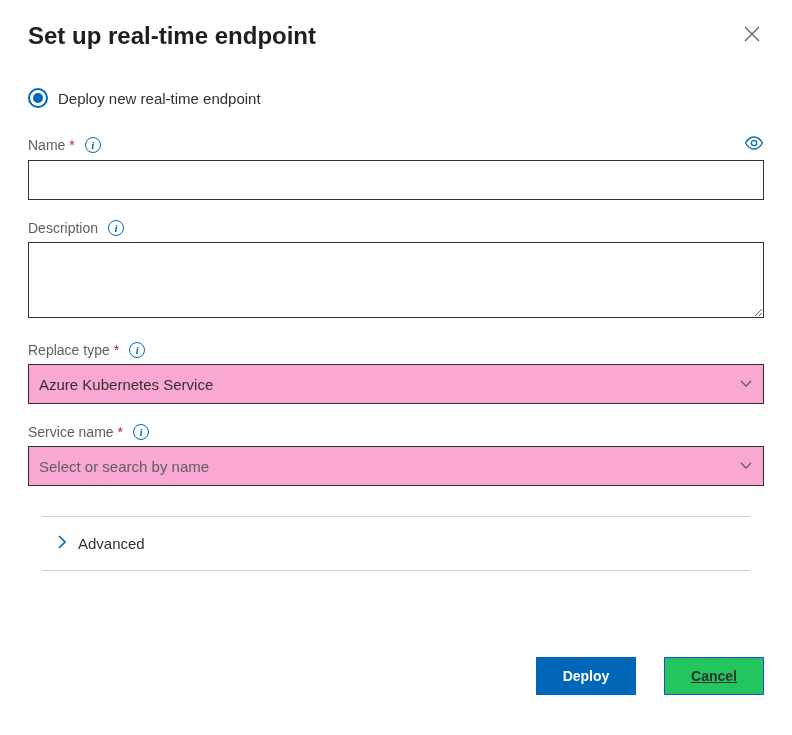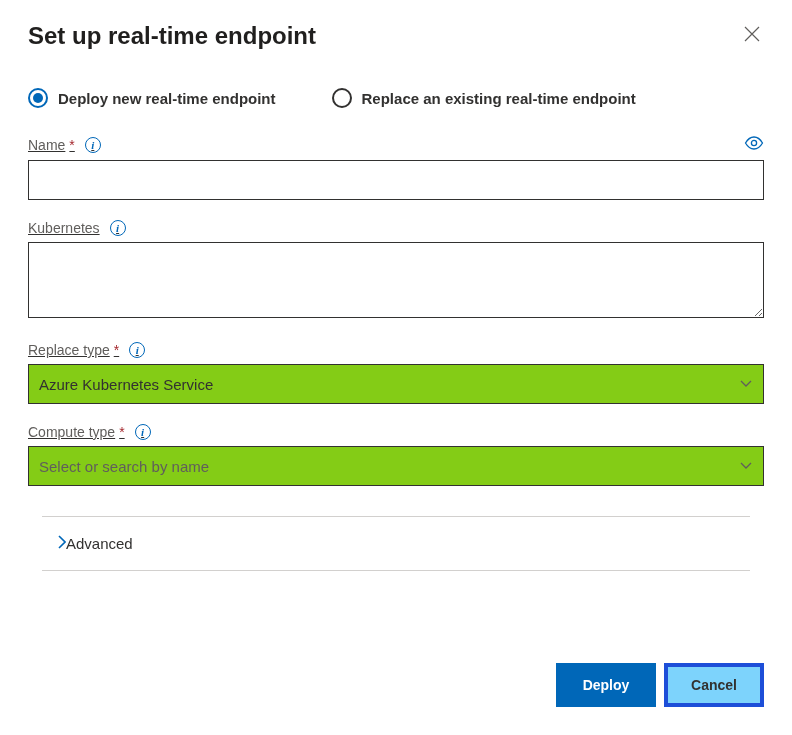--- a/index.html
+++ b/index.html
@@ -22,24 +22,23 @@
       font-weight: 600;
       color: #201f1e;
     }
     .close-btn {
       cursor: pointer;
       padding: 4px;
       color: #605e5c;
     }
     .radio-row {
       display: flex;
-      gap: 56px;
+      gap: 44px;
       margin-bottom: 28px;
       align-items: center;
-      font-weight: bold;
     }
     .radio-option {
       display: flex;
       align-items: center;
       gap: 10px;
       cursor: pointer;
     }
     .radio-circle {
       width: 20px;
       height: 20px;
@@ -71,21 +70,20 @@
     .field-label-row {
       display: flex;
       align-items: center;
       justify-content: space-between;
       margin-bottom: 6px;
     }
     .field-label-left {
       display: flex;
       align-items: center;
       gap: 4px;
-      text-decoration: underline;
     }
     .field-label {
       font-size: 14px;
       color: #605e5c;
     }
     .required-star {
       color: #a4262c;
       font-size: 14px;
     }
     .info-icon {
@@ -133,99 +131,97 @@
     }
     .select-box {
       width: 100%;
       height: 40px;
       border: 1px solid #323130;
       padding: 0 36px 0 10px;
       font-size: 15px;
       display: flex;
       align-items: center;
       cursor: pointer;
-      background: #84cc16;
+      background: #f9a8d4;
     }
     .select-placeholder {
       color: #605e5c;
       text-align: center;
     }
     .chevron-down {
       position: absolute;
       right: 12px;
       top: 50%;
       transform: translateY(-50%);
       pointer-events: none;
     }
     .advanced-section {
       margin: 30px 14px 0 14px;
       border-top: 1px solid #d2d0ce;
       border-bottom: 1px solid #d2d0ce;
     }
     .advanced-row {
       display: flex;
       align-items: flex-start;
+      gap: 12px;
       padding: 18px 16px;
       cursor: pointer;
     }
     .advanced-chevron {
       color: #0067b8;
     }
     .advanced-label {
       font-size: 15px;
       color: #323130;
     }
     .footer {
       position: absolute;
-      bottom: 28px;
+      bottom: 40px;
       right: 28px;
       display: flex;
-      gap: 8px;
+      gap: 28px;
     }
     .btn {
       padding: 10px 22px;
       font-size: 14px;
       font-weight: 600;
       cursor: pointer;
       font-family: inherit;
       min-width: 100px;
     }
     .btn-primary {
       background: #0067b8;
       color: #fff;
       border: 1px solid #0067b8;
     }
     .btn-secondary {
-      background: #7dd3fc;
-      color: #323130;
-      border: 4px solid #1d4ed8;
+      background: #22c55e;
+      color: #323130;
+      border: 1px solid #1d4ed8;
+      text-decoration: underline;
     }
   </style>
 </head>
 <body>
 
 <div class="header-row">
   <h1 class="dialog-title">Set up real-time endpoint</h1>
   <div class="close-btn">
     <svg width="16" height="16" viewBox="0 0 16 16">
         <path d="M1 1 L15 15 M15 1 L1 15" stroke="#605e5c" stroke-width="1.2" fill="none"></path>
       </svg>
   </div>
 </div>
 
 <div class="radio-row">
   <div class="radio-option">
     <div class="radio-circle radio-selected">
       <div class="radio-selected-dot"></div>
     </div>
     <span class="radio-label">Deploy new real-time endpoint</span>
-  </div>
-  <div class="radio-option">
-    <div class="radio-circle radio-unselected"></div>
-    <span class="radio-label">Replace an existing real-time endpoint</span>
   </div>
 </div>
 
 <div class="field">
   <div class="field-label-row">
     <div class="field-label-left">
       <span class="field-label">Name</span>
       <span class="required-star">*</span>
       <span class="info-icon">i</span>
     </div>
@@ -235,21 +231,21 @@
           <circle cx="10" cy="7" r="2.6" fill="none" stroke="#0067b8" stroke-width="1.3"></circle>
         </svg>
     </span>
   </div>
   <input type="text" class="text-input" value="" style="">
 </div>
 
 <div class="field">
   <div class="field-label-row">
     <div class="field-label-left">
-      <span class="field-label">Kubernetes</span>
+      <span class="field-label">Description</span>
       <span class="info-icon">i</span>
     </div>
   </div>
   <textarea class="textarea-input" style=""></textarea>
 </div>
 
 <div class="field">
   <div class="field-label-row">
     <div class="field-label-left">
       <span class="field-label">Replace type</span>
@@ -263,21 +259,21 @@
     </div>
     <svg class="chevron-down" width="12" height="8" viewBox="0 0 12 8">
         <path d="M1 1 L6 6 L11 1" stroke="#605e5c" stroke-width="1.3" fill="none"></path>
       </svg>
   </div>
 </div>
 
 <div class="field">
   <div class="field-label-row">
     <div class="field-label-left">
-      <span class="field-label">Compute type</span>
+      <span class="field-label">Service name</span>
       <span class="required-star">*</span>
       <span class="info-icon">i</span>
     </div>
   </div>
   <div class="select-wrapper">
     <div class="select-box">
       <span class="select-placeholder">Select or search by name</span>
     </div>
     <svg class="chevron-down" width="12" height="8" viewBox="0 0 12 8">
         <path d="M1 1 L6 6 L11 1" stroke="#605e5c" stroke-width="1.3" fill="none"></path>

